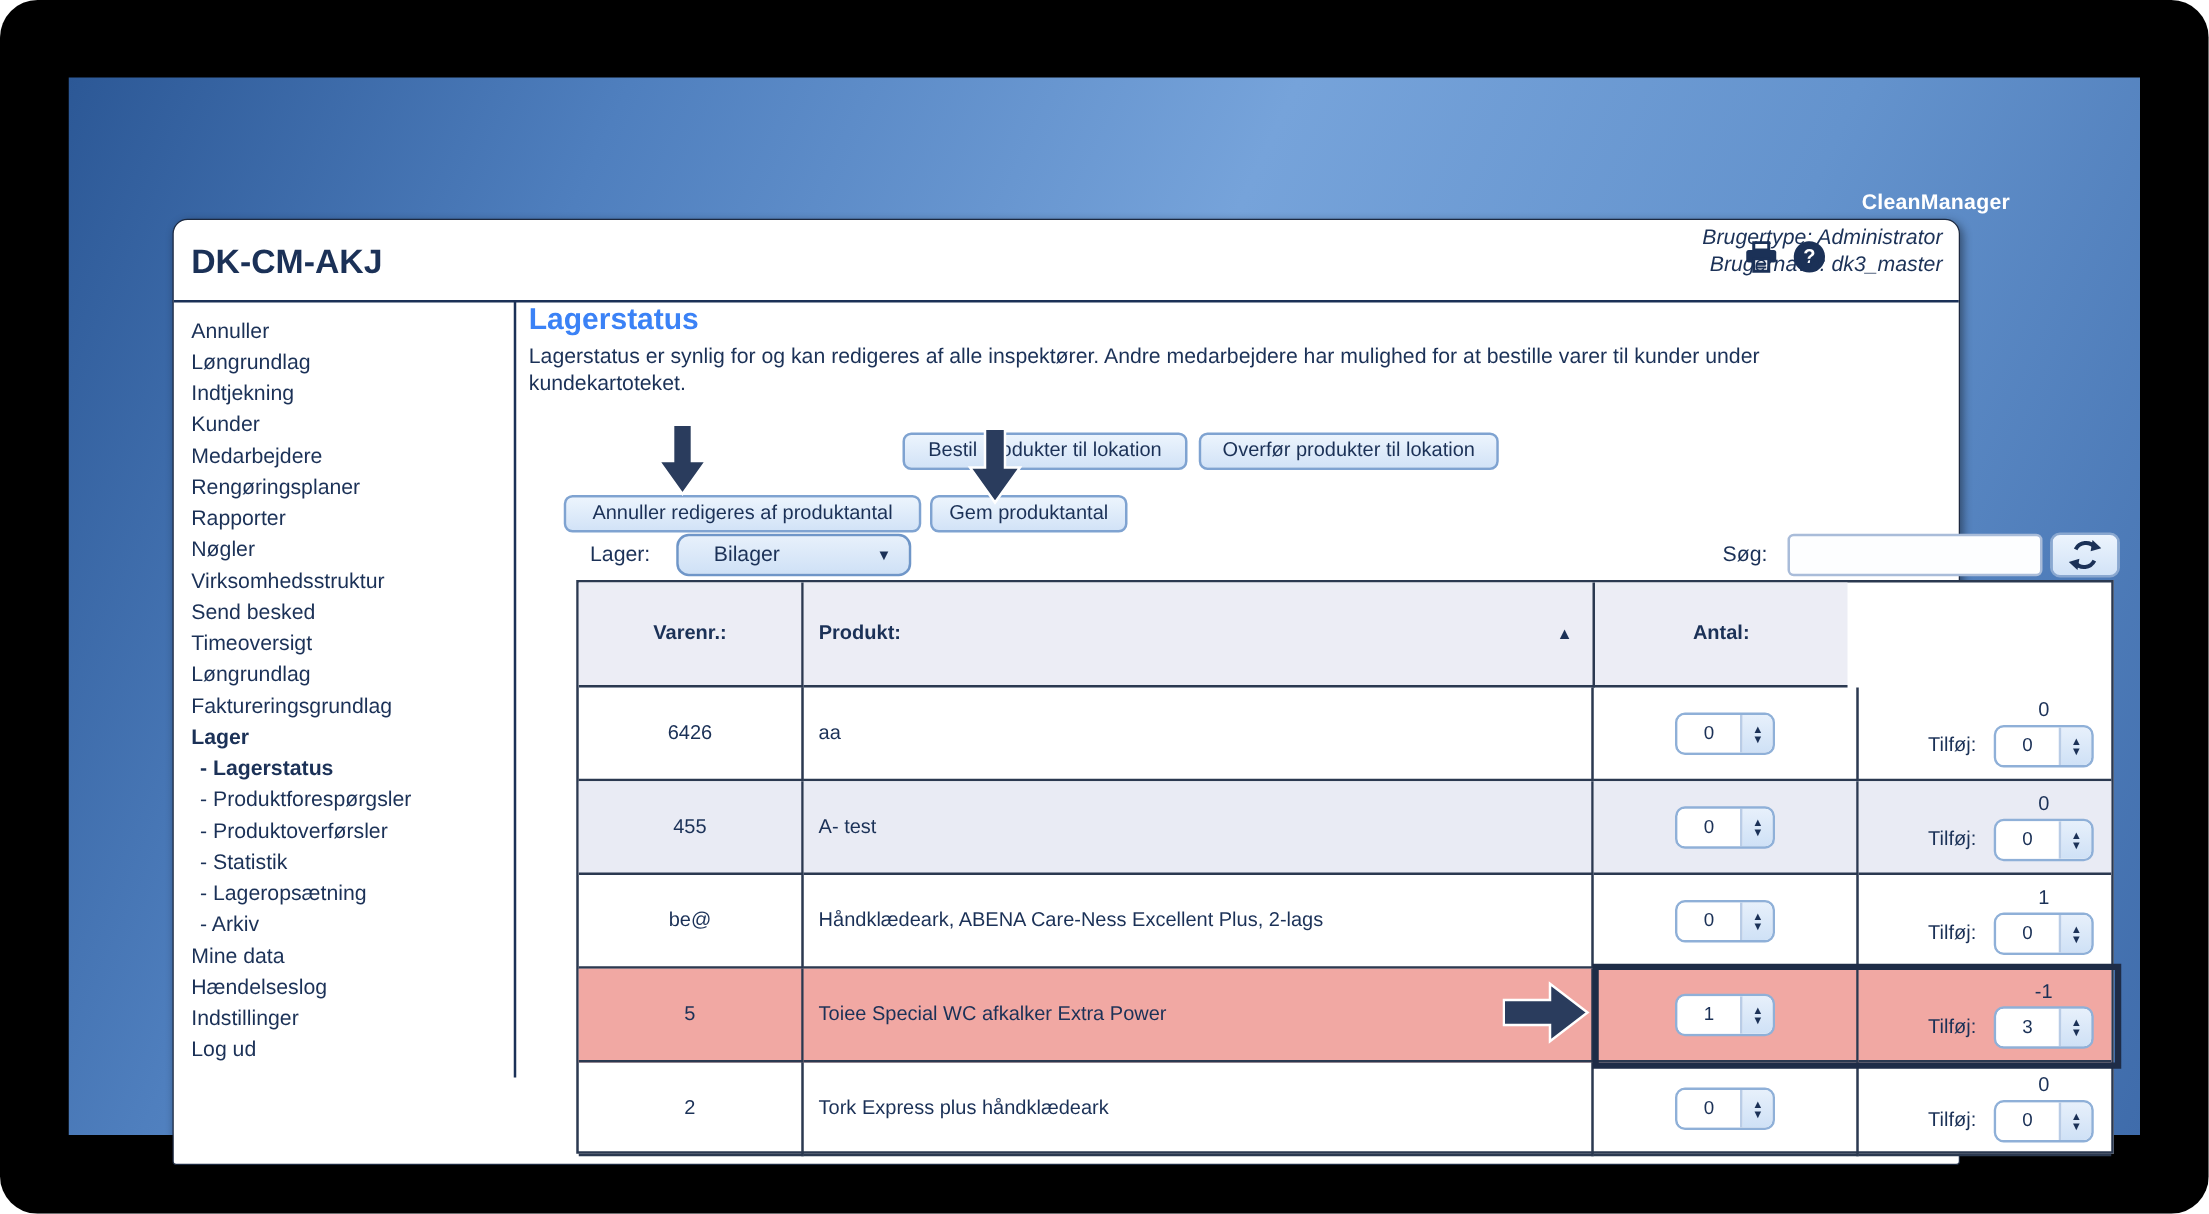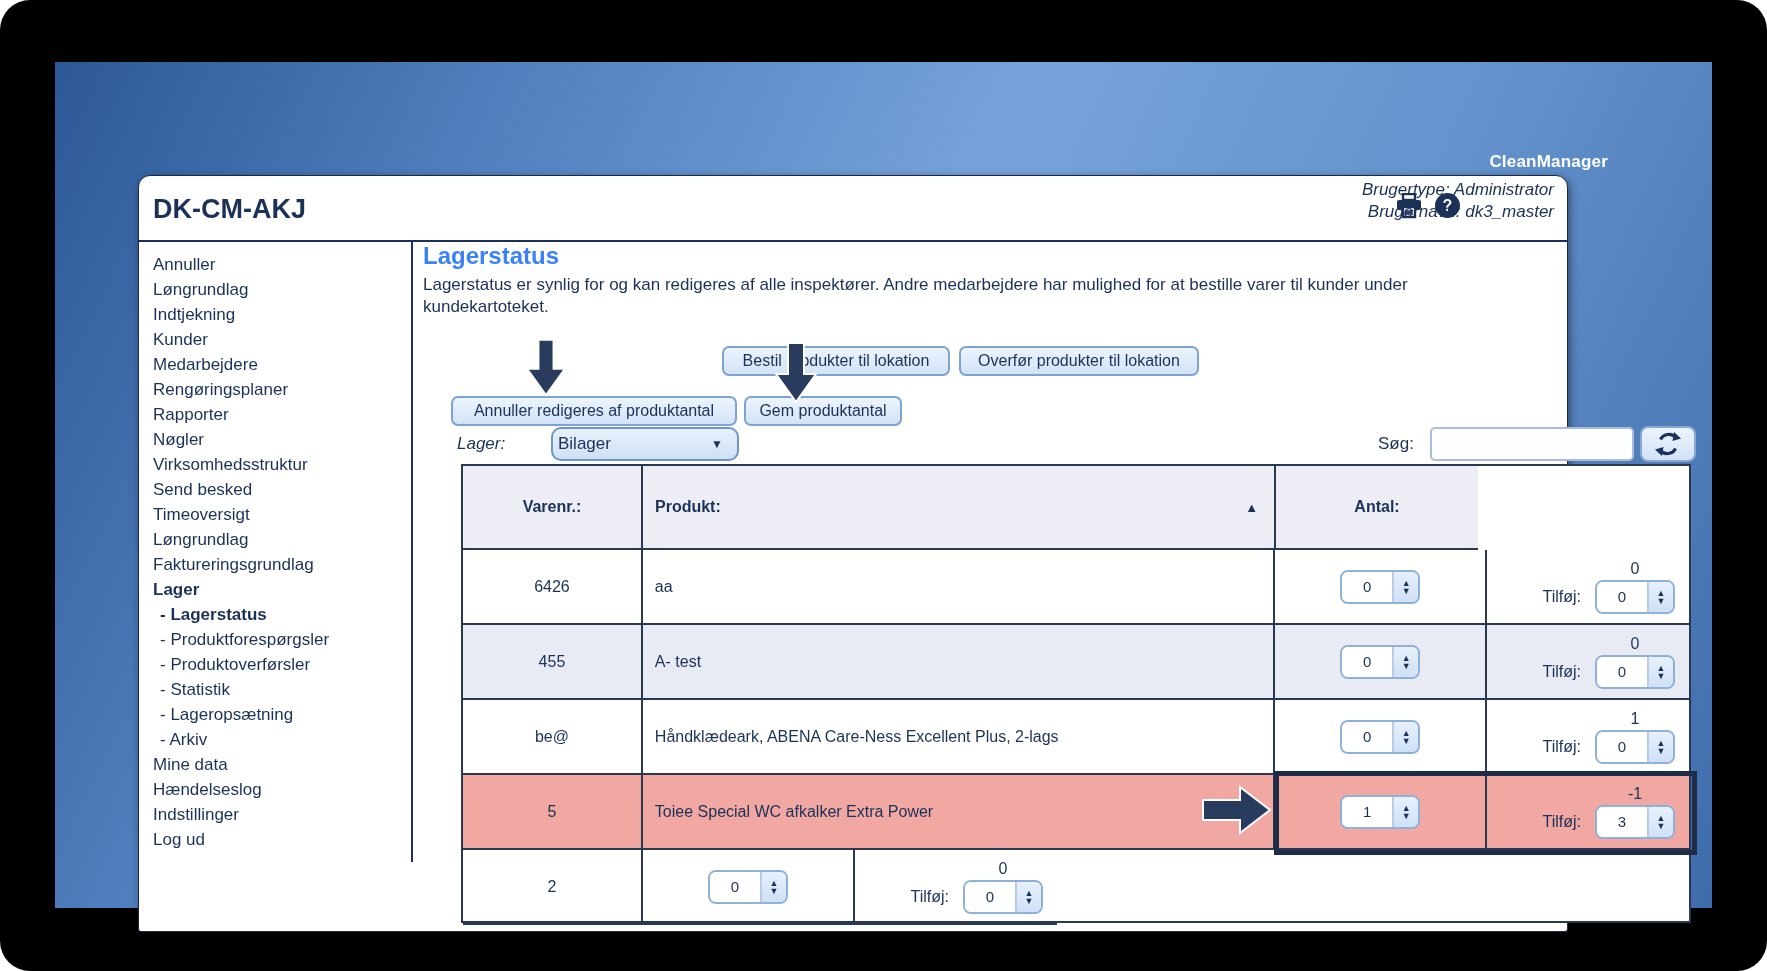--- a/index.html
+++ b/index.html
@@ -34,24 +34,24 @@
     font-family:inherit;text-align:center;line-height:26px;cursor:pointer;padding:0 12px;white-space:nowrap;}
   .btn-order{left:583px;top:170px;width:228px;}
   .btn-transfer{left:820px;top:170px;width:240px;}
   .btn-cancel{left:312px;top:220px;width:286px;}
   .btn-save{left:605px;top:220px;width:158px;}
   .annot{position:absolute;z-index:9;}
   .arrow1{left:385px;top:163px;}
   .arrow2{left:635px;top:166px;}
   .arrow-right{left:1063px;top:608px;}
   .filter-label{position:absolute;font-size:17px;color:#1b3157;}
-  .lager-label{left:318px;top:258px;font-style:italic;}
-  .dropdown{position:absolute;left:412px;top:251px;width:188px;height:34px;
+  .lager-label{left:333px;top:258px;}
+  .dropdown{position:absolute;left:402px;top:251px;width:188px;height:34px;
     background:linear-gradient(#e7f0fb,#cfe1f6);border:2px solid #6f96c8;border-radius:10px;
-    color:#1b3157;font-size:17px;line-height:30px;padding-left:5px;cursor:pointer;}
+    color:#1b3157;font-size:17px;line-height:30px;padding-left:28px;cursor:pointer;}
   .dd-caret{position:absolute;right:14px;top:0;line-height:30px;font-size:12px;}
   .soeg-label{left:1239px;top:258px;}
   .search-input{position:absolute;left:1291px;top:251px;width:204px;height:34px;
     border:2px solid #a9bcd9;border-radius:5px;background:#fdfeff;font-size:16px;color:#1b3157;padding:0 8px;}
   .refresh-btn{position:absolute;left:1501px;top:250px;width:56px;height:36px;
     background:linear-gradient(#ecf4fd,#d2e3f7);border:2px solid #8aa8d0;border-radius:8px;cursor:pointer;
     display:flex;align-items:center;justify-content:center;}
   
   .table{position:absolute;left:322px;top:288px;width:1230px;height:459px;
     border:2px solid #2b3950;background:#fff;color:#1b3157;}
@@ -288,20 +288,21 @@
                         <span>▼</span>
                       </div>
                   </div>
                 </div>
               </div>
             </div>
           </div>
 
           <div class="trow data-row">
             <div class="td c1">2</div>
+            <div class="td c2">Tork Express plus håndklædeark</div>
             <div class="td c3">
               <div class="spin">
                 <input class="spin-val" value="0" style="">
                 <div class="spin-btns">
                     <span>▲</span>
                     <span>▼</span>
                   </div>
               </div>
             </div>
             <div class="td c4">

